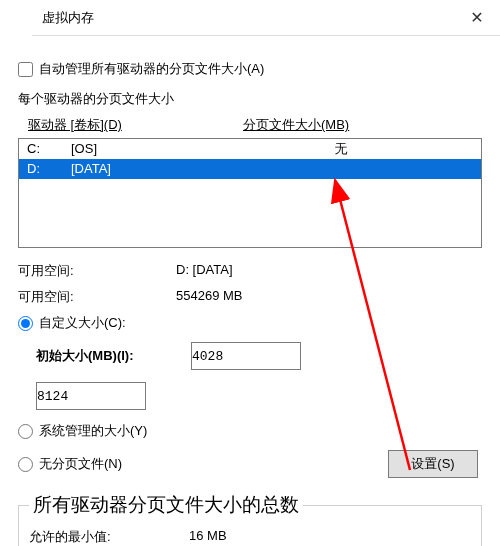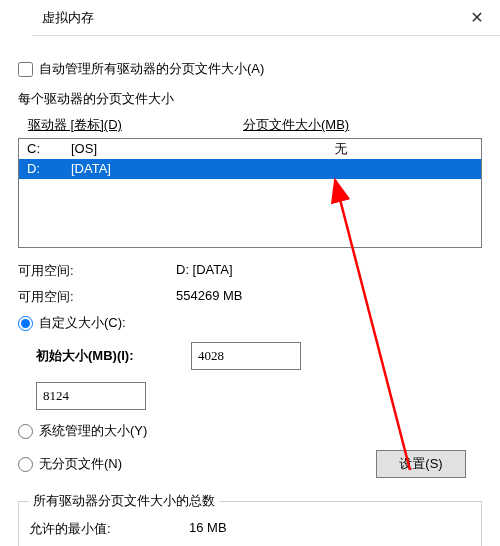--- a/index.html
+++ b/index.html
@@ -78,44 +78,44 @@
     width: 15px; height: 15px; margin: 0 6px 0 0;
   }
   .size-row {
     display: flex; align-items: center;
     margin: 4px 0 12px 18px;
   }
   .size-row .lbl { width: 155px; font-weight: bold; }
   .size-row input[type=text] {
     width: 110px; height: 28px;
     border: 1px solid #7a7a7a;
-    padding: 0 6px;
-    font-size: 13px;
-    font-family: Liberation Serif, serif;
+    padding: 0 0;
+    font-size: 13px;
+    font-family: Liberation Mono, monospace;
   }
   .set-row {
     display: flex; align-items: center;
   }
   .set-row .spacer { flex: 1; }
   .btn {
     width: 90px; height: 28px;
     border: 1px solid #7a7a7a;
     background: #e1e1e1;
     display: flex; align-items: center; justify-content: center;
     font-size: 13px;
-    margin-right: 16px;
+    margin-right: 4px;
   }
   fieldset.totals {
     border: 1px solid #d0d0d0;
     margin: 14px 0 0 0;
     padding: 10px 10px 6px 10px;
   }
   fieldset.totals legend {
     padding: 0 4px;
-    font-size: 13px;
+    font-size: 19px;
   }
   .arrow-overlay {
     position: absolute;
     left: 0; top: 0;
     pointer-events: none;
   }
 </style>
 </head>
 <body>
 

